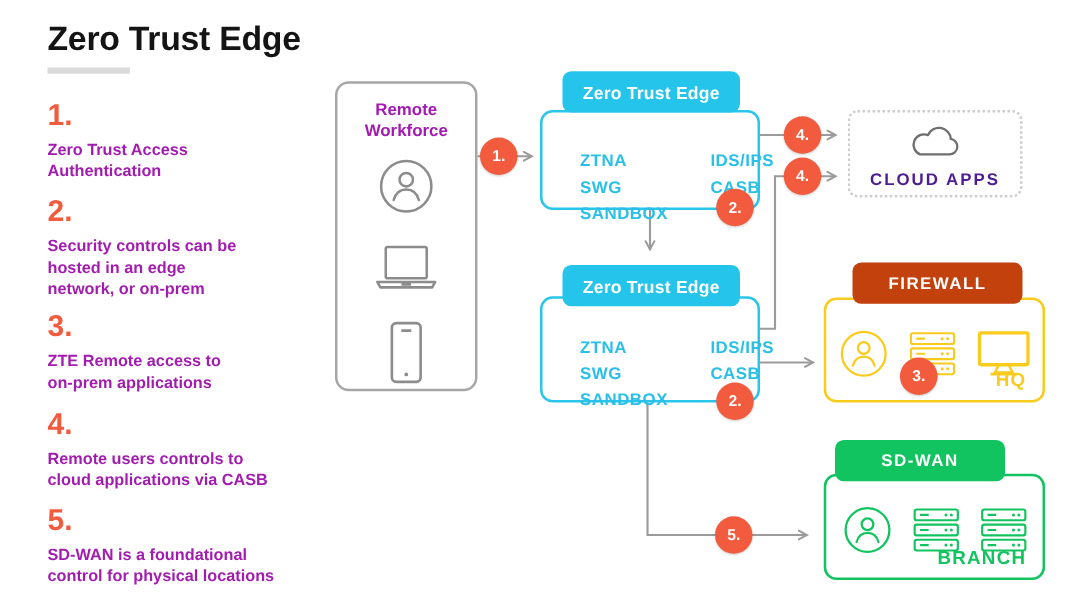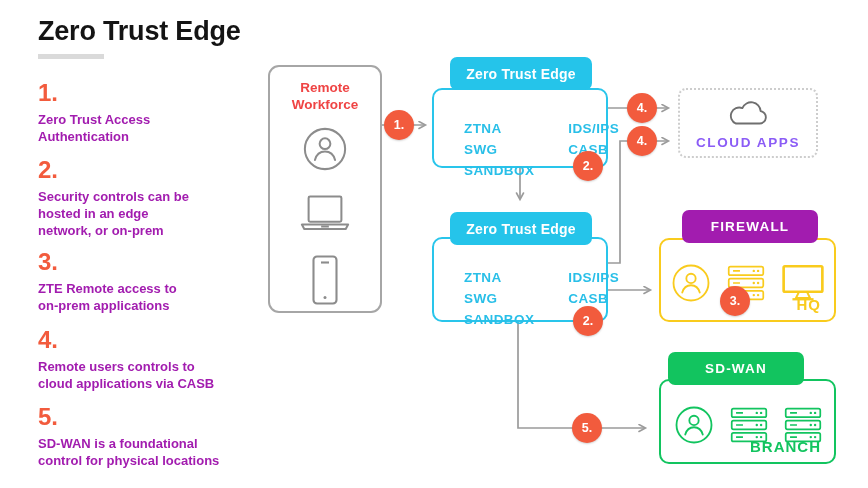--- a/index.html
+++ b/index.html
@@ -21,21 +21,21 @@
   .li-1 { top: 81px; } .li-2 { top: 158px; } .li-3 { top: 250px; } .li-4 { top: 328px; } .li-5 { top: 405px; }
 
   
   .rw-panel {
     position: absolute; left: 268px; top: 65px; width: 114px; height: 248px;
     border: 2px solid #a6a6a6; border-radius: 11px; background: #fff; z-index: 2;
     display: flex; flex-direction: column; align-items: center;
   }
   .rw-label {
     margin-top: 13px; text-align: center; font-size: 13.5px; font-weight: 700;
-    color: #ef4444; line-height: 1.25; white-space: pre-line;
+    color: #a21caf; line-height: 1.25; white-space: pre-line;
   }
   .rw-icons { display: flex; flex-direction: column; align-items: center; gap: 17px; margin-top: 12px; }
   .gray-ic { color: #8c8c8c; }
 
   
   .tab {
     position: absolute; z-index: 4; border-radius: 7px;
     display: flex; align-items: center; justify-content: center;
     color: #fff; font-weight: 700;
   }
@@ -51,24 +51,24 @@
   .zte-cols { display: flex; padding: 31px 0 0 30px; gap: 34px; }
   .zte-col { display: flex; flex-direction: column; gap: 6px; }
   .zte-service { font-size: 13.5px; font-weight: 800; color: #29bfe8; letter-spacing: .4px; white-space: nowrap; }
 
   
   .cloud-box {
     position: absolute; left: 678px; top: 88px; width: 140px; height: 70px;
     border: 2px dotted #cdcdcd; border-radius: 8px; background: #fff; z-index: 3;
     display: flex; flex-direction: column; align-items: center; justify-content: center; gap: 3px;
   }
-  .cloud-label { font-size: 13.5px; font-weight: 700; color: #8b5cf6; letter-spacing: 1.6px; }
-
-  
-  .fw-tab { left: 682px; top: 210px; width: 136px; height: 33px; background: #a21caf; font-size: 13.5px; letter-spacing: 1.2px; }
+  .cloud-label { font-size: 13.5px; font-weight: 700; color: #4c1d95; letter-spacing: 1.6px; }
+
+  
+  .fw-tab { left: 682px; top: 210px; width: 136px; height: 33px; background: #c2410c; font-size: 13.5px; letter-spacing: 1.2px; }
   .fw-box { left: 659px; top: 238px; width: 177px; height: 84px; border: 2px solid #f9cb1d; }
   .sw-tab { left: 668px; top: 352px; width: 136px; height: 33px; background: #12c45f; font-size: 13.5px; letter-spacing: 1.2px; }
   .sw-box { left: 659px; top: 379px; width: 177px; height: 85px; border: 2px solid #12c45f; }
   .site-icons { display: flex; align-items: center; justify-content: center; gap: 16px; height: 100%; padding-top: 10px; }
   .yellow-ic { color: #f9cb1d; }
   .green-ic { color: #12c45f; }
   .site-label { position: absolute; right: 13px; bottom: 7px; font-size: 15px; font-weight: 800; letter-spacing: 1px; }
   .fw-box .site-label { color: #f9cb1d; }
   .sw-box .site-label { color: #12c45f; margin-left: 23px; }
 

